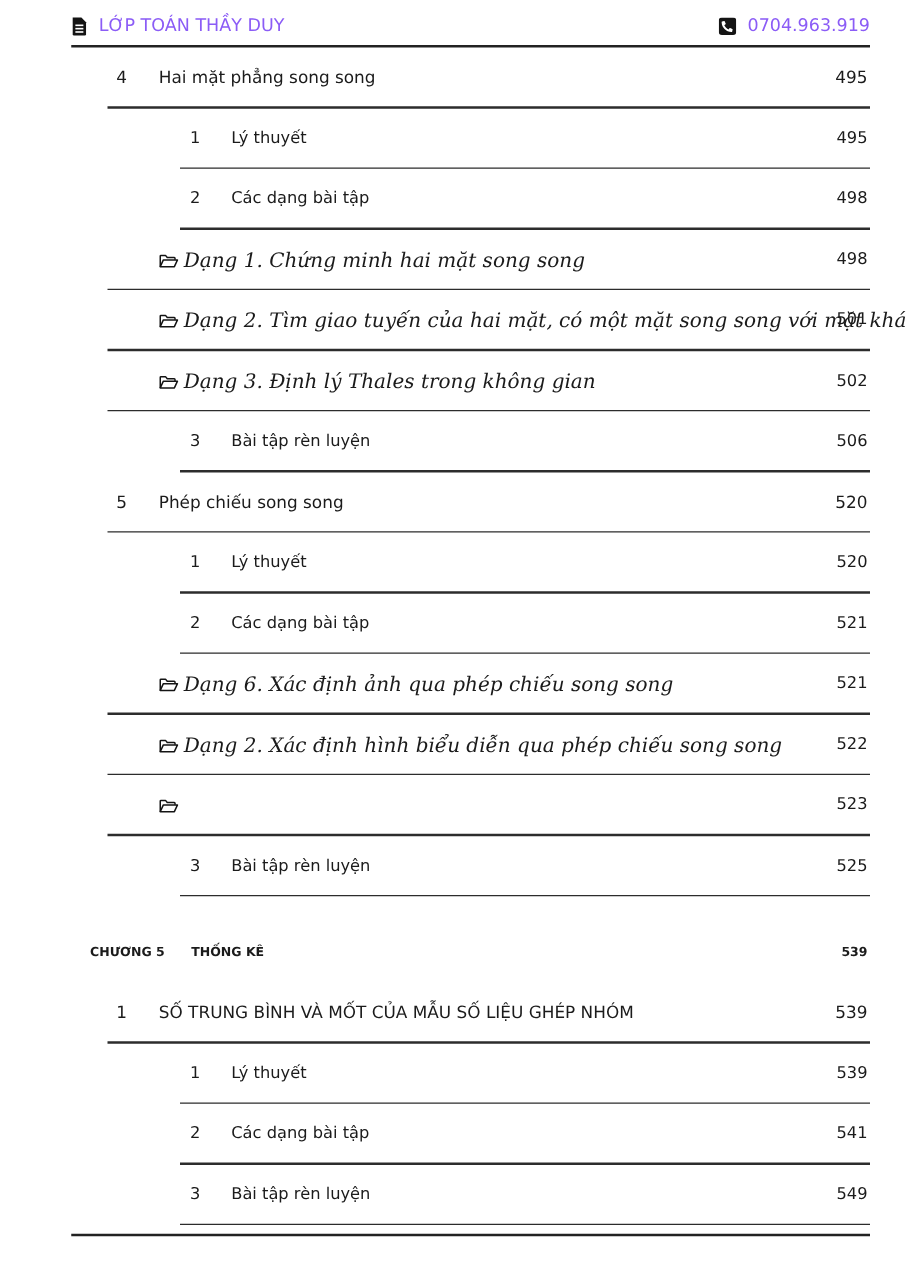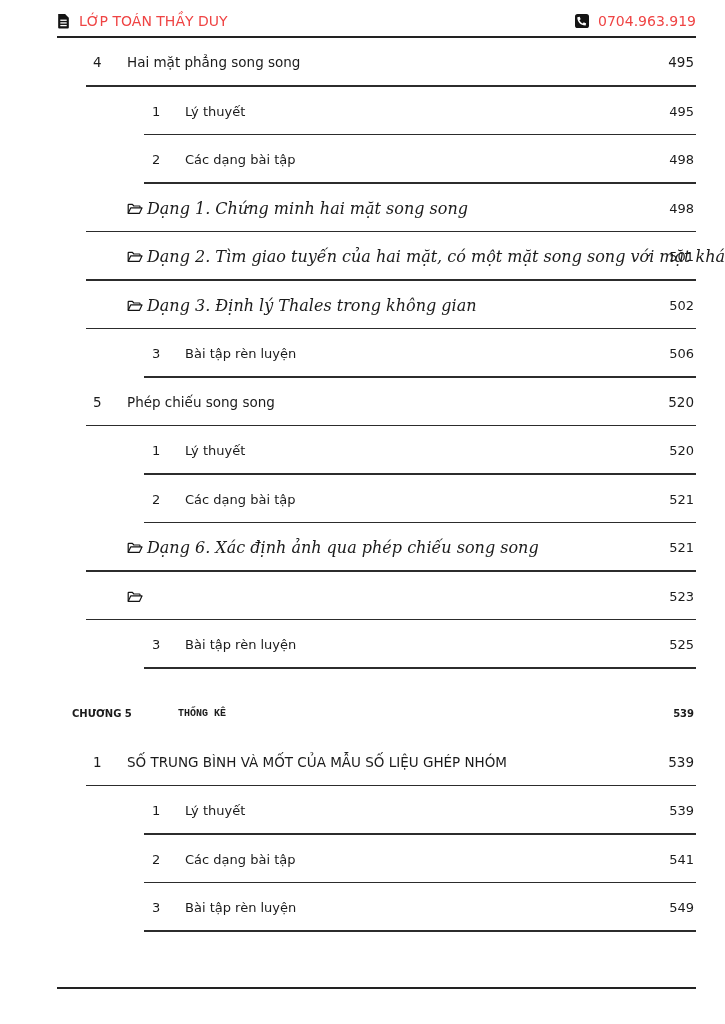--- a/index.html
+++ b/index.html
@@ -1,21 +1,21 @@
 <!DOCTYPE html>
 <html><head>
 <meta charset="utf-8">
 <style>
   html,body{margin:0;padding:0;background:#ffffff;}
   .page{position:relative;width:725px;height:1024px;background:#fff;overflow:hidden;
         font-family:"DejaVu Sans",sans-serif;color:#1b1b1b;}
 
   
   .bar{position:absolute;left:57px;right:29px;display:flex;justify-content:space-between;
-       color:#ef4444;font-size:14px;}
+       color:#8b5cf6;font-size:14px;}
   .bar .grp{display:flex;align-items:center;gap:9px;}
   .hdr{top:8px;height:26px;}
   .hdr-rule{position:absolute;top:36px;left:57px;right:29px;height:2px;background:#222;}
   .ftr{top:994px;height:24px;}
   .ftr-rule{position:absolute;top:987px;left:57px;right:29px;height:2px;background:#222;}
   .ico{display:inline-flex;align-items:center;}
 
   
   .toc{position:absolute;top:38px;left:57px;right:29px;}
   .row{position:relative;height:48.5px;}
@@ -34,21 +34,21 @@
   .row.subsection{font-size:13px;}
   .row.subsection .num{left:95px;} .row.subsection .title{left:128px;}
 
   .row.dang .title{left:90px;font-family:"DejaVu Serif",serif;font-style:italic;font-size:16px;}
   .row.dang .pg{font-size:13px;}
   .row .folder{display:none;}
   .row.dang .folder{display:inline-flex;left:70px;top:52%;}
 
   .row.chapter{font-size:10px;font-weight:bold;}
   .row.chapter .num,.row.chapter .title,.row.chapter .pg{top:65%;}
-  .row.chapter .num{left:15px;} .row.chapter .title{left:121px;font-family:Liberation Mono, monospace;}
+  .row.chapter .num{left:15px;} .row.chapter .title{left:96px;}
 </style>
 </head>
 <body>
 
 <div class="page">
 
   <div class="bar hdr">
     <div class="grp">
       <span class="ico">
         <svg width="13" height="16" viewBox="0 0 12 15">
@@ -160,20 +160,31 @@
       <span class="pg">521</span>
     </div>
       <div class="row dang">
       <span class="num"></span>
       <span class="folder">
         <svg width="16" height="13" viewBox="0 0 16 13">
           <path d="M1.2 10.8 V2.4 a.6.6 0 0 1 .6-.6 h3.6 l1.4 1.7 h5.6 a.6.6 0 0 1 .6.6 v1.1" fill="none" stroke="#141414" stroke-width="1.2" stroke-linejoin="round"></path>
           <path d="M1.2 10.8 L3.7 5.4 h11.3 l-2.5 5.4 z" fill="none" stroke="#141414" stroke-width="1.2" stroke-linejoin="round"></path>
         </svg>
       </span>
+      <span class="title">Dạng 2. Xác định hình biểu diễn qua phép chiếu song song</span>
+      <span class="pg">522</span>
+    </div>
+      <div class="row dang">
+      <span class="num"></span>
+      <span class="folder">
+        <svg width="16" height="13" viewBox="0 0 16 13">
+          <path d="M1.2 10.8 V2.4 a.6.6 0 0 1 .6-.6 h3.6 l1.4 1.7 h5.6 a.6.6 0 0 1 .6.6 v1.1" fill="none" stroke="#141414" stroke-width="1.2" stroke-linejoin="round"></path>
+          <path d="M1.2 10.8 L3.7 5.4 h11.3 l-2.5 5.4 z" fill="none" stroke="#141414" stroke-width="1.2" stroke-linejoin="round"></path>
+        </svg>
+      </span>
       <span class="pg">523</span>
     </div>
       <div class="row subsection">
       <span class="num">3</span>
 
       <span class="title">Bài tập rèn luyện</span>
       <span class="pg">525</span>
     </div>
       <div class="row chapter">
       <span class="num">CHƯƠNG 5</span>

